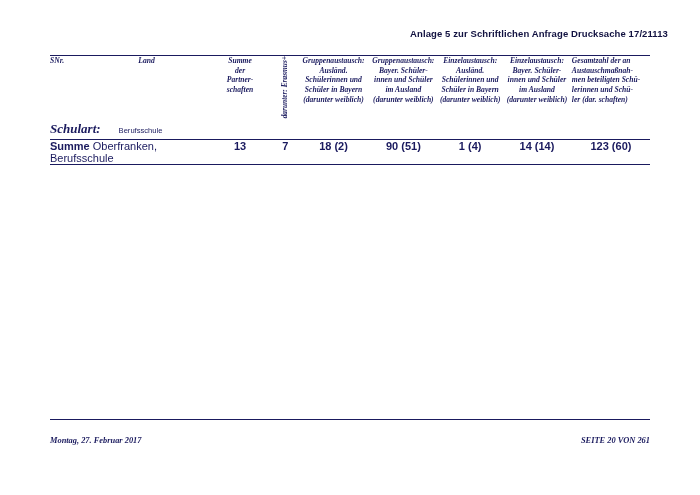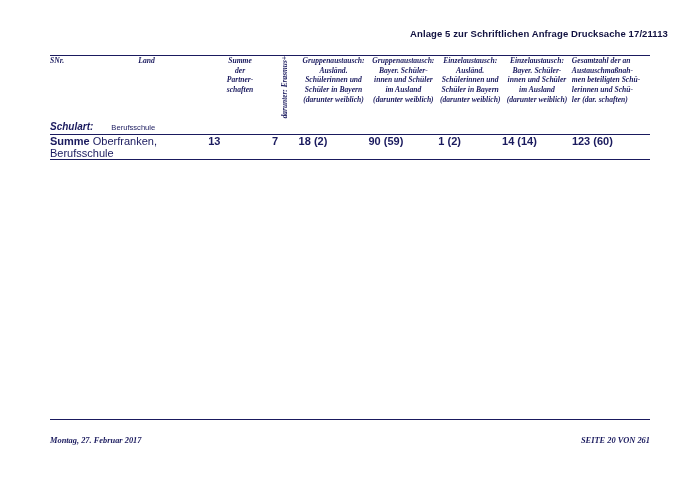--- a/index.html
+++ b/index.html
@@ -85,24 +85,24 @@
     line-height: 1.15;
     white-space: nowrap;
     color: #1a1a5e;
   }
   .schulart-row td {
     font-size: 8px;
     padding-top: 10px;
     padding-bottom: 3px;
   }
   .schulart-label {
-    font-family: Liberation Sans, sans-serif;
+    font-family: Liberation Serif, serif;
     font-style: italic;
     font-weight: bold;
-    font-size: 10px;
+    font-size: 13px;
     color: #1a1a5e;
   }
   .schulart-value {
     font-family: "Liberation Sans", sans-serif;
     font-style: normal;
     font-weight: normal;
     font-size: 7.6px;
     color: #1a1a5e;
     padding-left: 16px;
   }
@@ -110,20 +110,21 @@
     font-family: "Liberation Sans", sans-serif;
     font-size: 11px;
     color: #1a1a5e;
     padding-top: 7px;
     padding-bottom: 7px;
   }
   .sum-label-strong {
     font-weight: bold;
   }
   .sum-num {
+    text-align: center;
     font-weight: bold;
     font-size: 7.8px;
   }
   .rule-space-top { margin-top: 2px; }
 
   
   .footer {
     position: absolute;
     left: 50px;
     right: 50px;
@@ -269,22 +270,22 @@
       </colgroup>
       <tbody>
         <tr class="sum-row">
           <td colspan="2">
             <span class="sum-label-strong">Summe</span>
             <span>Oberfranken, Berufsschule</span>
           </td>
           <td class="sum-num">13</td>
           <td class="sum-num">7</td>
           <td class="sum-num">18 (2)</td>
-          <td class="sum-num">90 (59)</td>
-          <td class="sum-num">1 (2)</td>
+          <td class="sum-num">90 (51)</td>
+          <td class="sum-num">1 (4)</td>
           <td class="sum-num">14 (14)</td>
           <td class="sum-num">123 (60)</td>
         </tr>
       </tbody>
     </table>
 
     <div class="rule"></div>
   </div>
 
   <div class="footer">

